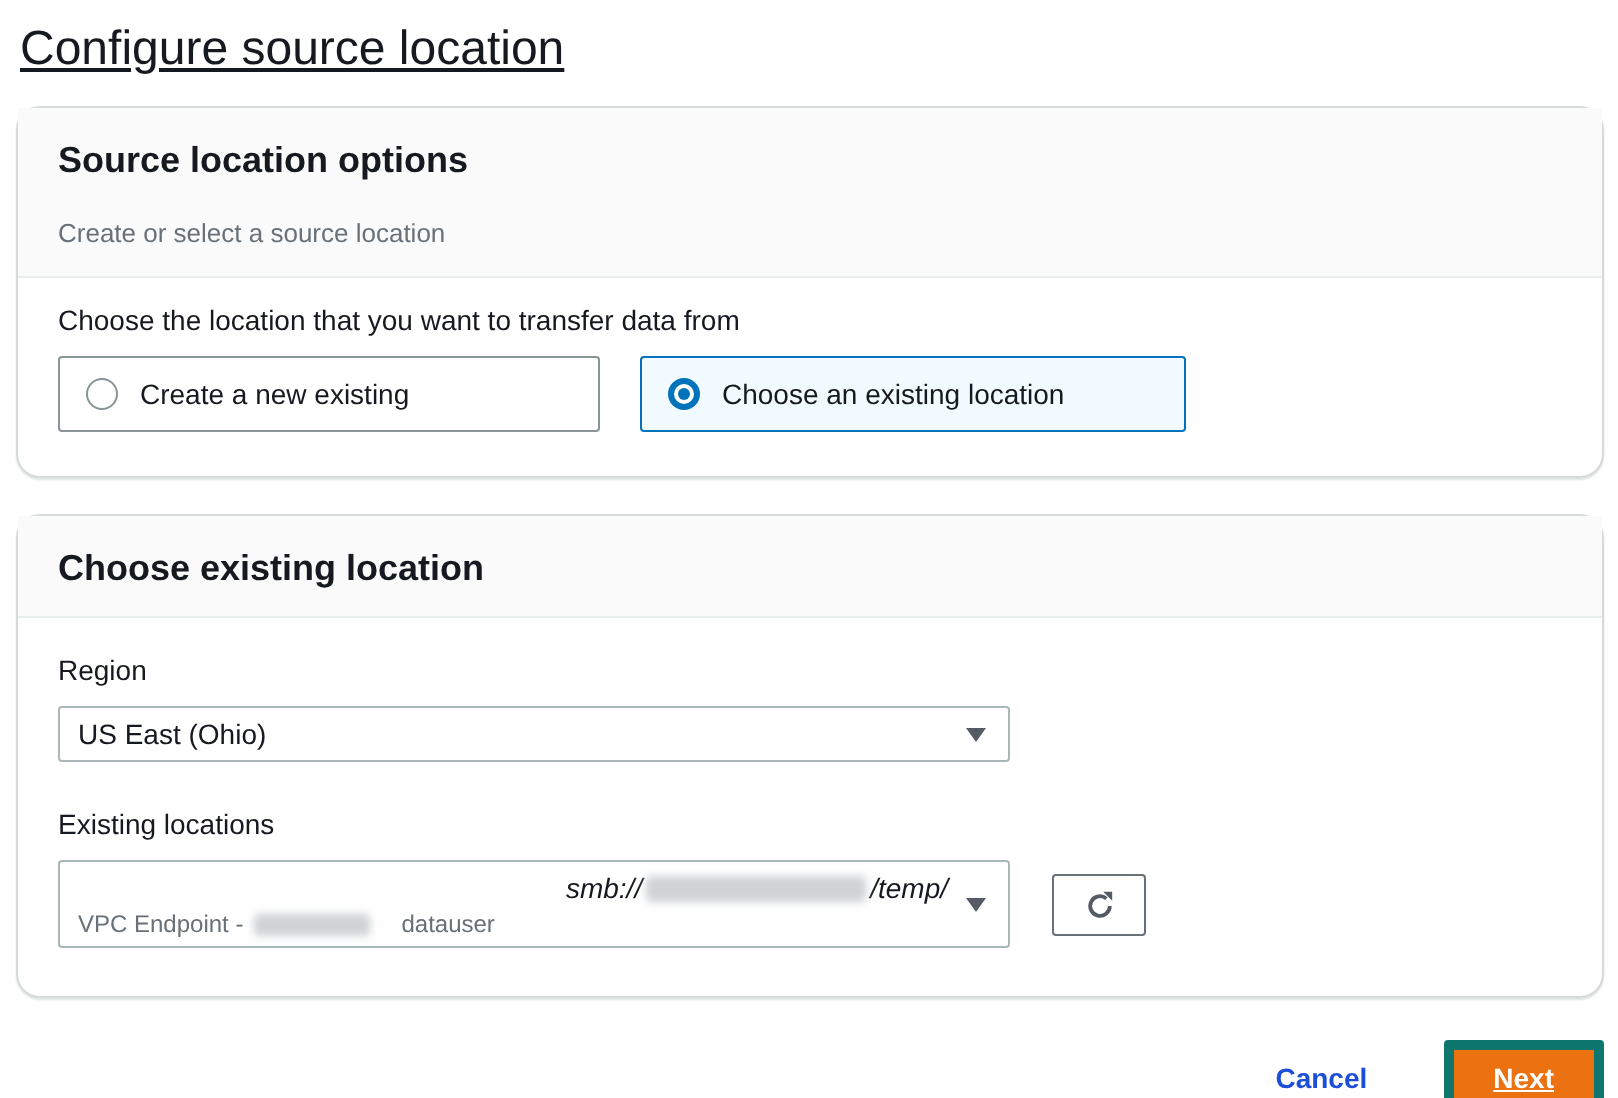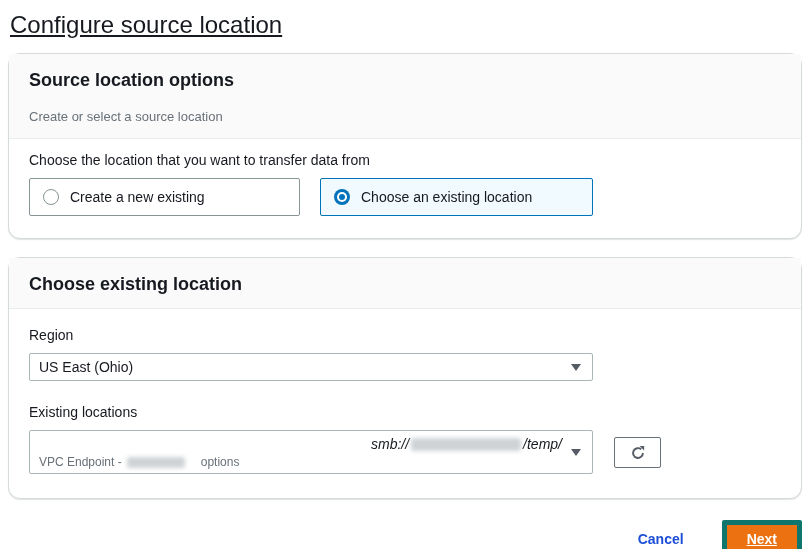--- a/index.html
+++ b/index.html
@@ -91,21 +91,21 @@
   }
   .radio.checked::after {
     content: "";
     position: absolute; inset: 5px;
     border-radius: 50%;
     background: #0073bb;
   }
 
   .select {
     position: relative;
-    width: 564px;
+    width: 476px;
     border: 1px solid #aab7b8;
     border-radius: 2px;
     background: #ffffff;
     cursor: pointer;
   }
   .select.single {
     height: 28px;
     padding: 4px 30px 4px 9px;
     font-size: 14px;
     line-height: 18px;
@@ -239,21 +239,21 @@
         <div class="loc-line1">
           <span class="loc-uri">
             <span>smb://</span>
             <span class="redacted host"></span>
             <span>/temp/</span>
           </span>
         </div>
         <div class="loc-line2">
           <span>VPC Endpoint -</span>
           <span class="redacted vpc"></span>
-          <span>options</span>
+          <span>datauser</span>
         </div>
         <span class="caret"></span>
       </div>
       <button class="refresh-button">
         <span style="display:flex;">
           <svg width="16" height="16" viewBox="0 0 16 16">
             <path d="M 12.9 8 A 4.9 4.9 0 1 1 11.2 4.3" fill="none" stroke="#545b64" stroke-width="1.9"></path>
             <path d="M 9.6 0.9 L 14.1 0.9 L 14.1 5.4 Z" fill="#545b64"></path>
           </svg>
         </span>

